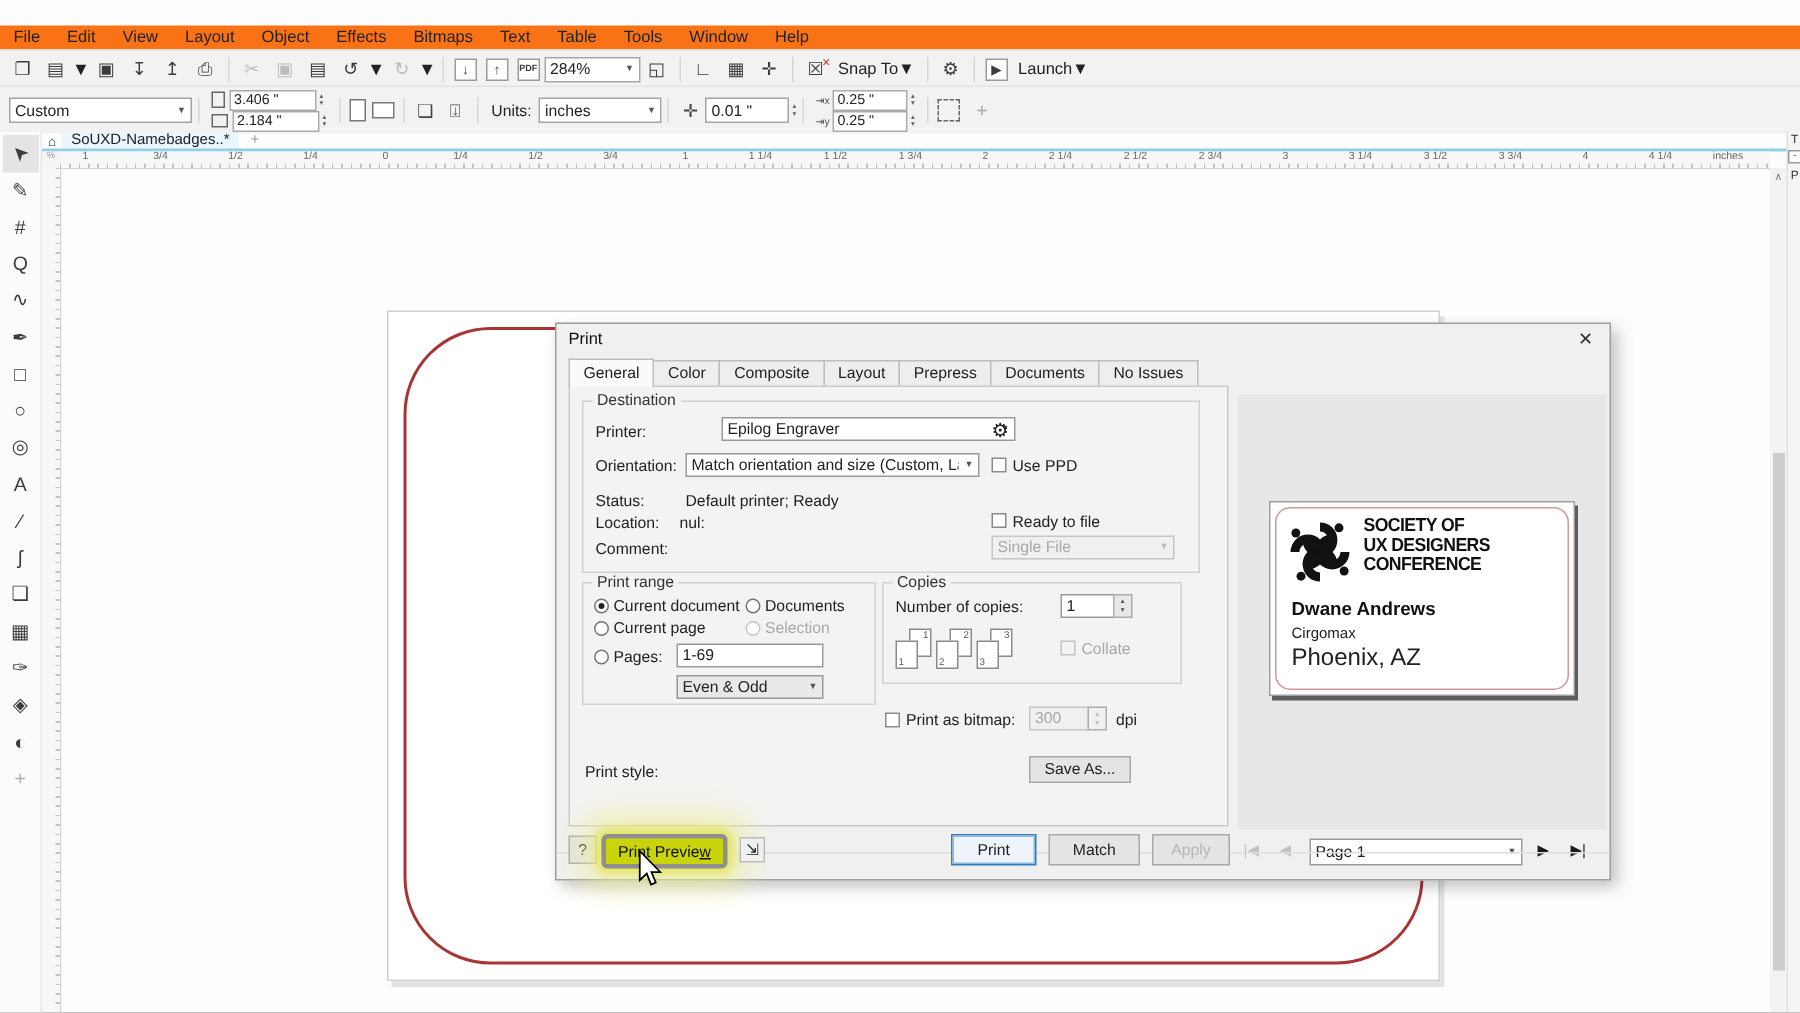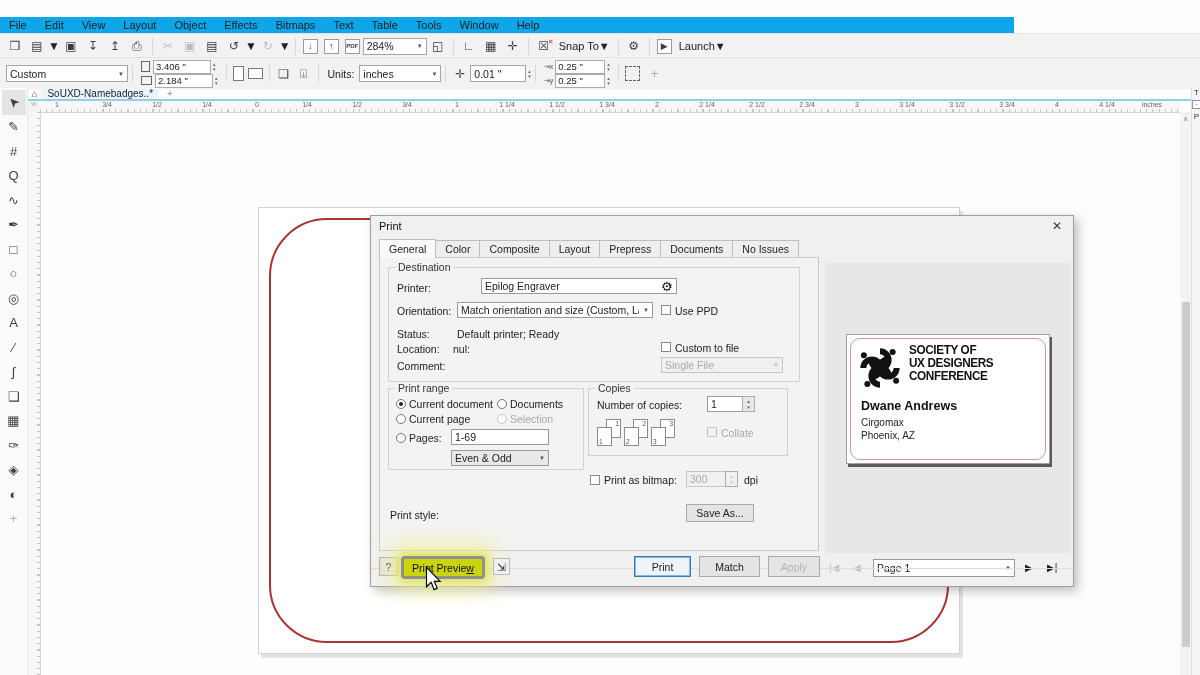--- a/index.html
+++ b/index.html
@@ -3,21 +3,21 @@
 <meta charset="utf-8">
 <style>
   html,body{margin:0;padding:0;background:#888;}
   #app{position:relative;width:1200px;height:675px;background:#fdfdfd;overflow:hidden;
        font-family:"Liberation Sans","DejaVu Sans",sans-serif;color:#222;cursor:default;}
   .abs{position:absolute;}
   
   #titlebar{position:absolute;left:0;top:0;width:1200px;height:16px;background:#e8e8e8;
             display:flex;align-items:center;font-size:10px;color:#3a3a3a;border-bottom:1px solid #dcdcdc;}
   #appicon{width:9px;height:9px;background:#b9b9b9;border-radius:2px;margin:0 5px 0 4px;}
-  #menubar{position:absolute;left:0;top:17px;width:1014px;height:16px;background:#0ea5e9;
+  #menubar{position:absolute;left:0;top:17px;width:1200px;height:16px;background:#f97316;
            display:flex;align-items:center;font-size:11px;}
   .mitem{padding:0 9px;height:16px;line-height:16px;}
   #toolbar{position:absolute;left:0;top:33px;width:1200px;height:24px;background:#f2f2f2;
            border-top:1px solid #e3e3e3;display:flex;align-items:center;padding-left:4px;font-size:12px;}
   .tb{min-width:20px;height:20px;display:flex;align-items:center;justify-content:center;color:#3c3c3c;position:relative;margin:0 1px;}
   .tb.dis{color:#bcbcbc;}
   .tb.boxed{border:1px solid #9a9a9a;width:13px;min-width:13px;height:13px;font-size:9px;margin:0 3px;background:#fff;}
   .tb.small{font-size:6px;font-weight:bold;letter-spacing:0;}
   .snapx::after{content:"✕";position:absolute;right:0px;top:2px;font-size:7px;color:#c23a2e;}
   .vsep{width:1px;height:17px;background:#d7d7d7;margin:0 4px;}
@@ -116,21 +116,21 @@
   #pp-btn u{text-decoration:underline;}
   
   #preview{position:absolute;left:454px;top:47px;width:246px;height:290px;background:#e7e7e7;}
   #card{position:absolute;left:21px;top:71px;width:202px;height:128px;background:#fff;border:1px solid #a0a0a0;
         box-shadow:2px 3px 0 rgba(45,45,45,0.75);}
   #card-red{position:absolute;left:3px;top:3px;right:3px;bottom:3px;border:1px solid #cf9a94;border-radius:10px;}
   #org{position:absolute;left:62px;top:9px;font-size:12.5px;font-weight:bold;line-height:13px;
        letter-spacing:-0.4px;transform:scaleX(0.94);transform-origin:left top;color:#111;}
   #bname{position:absolute;left:14px;top:64px;font-size:12.5px;font-weight:bold;color:#111;}
   #bcompany{position:absolute;left:14px;top:82px;font-size:10px;color:#222;}
-  #bcity{position:absolute;left:14px;top:95px;font-size:10px;color:#222;}
+  #bcity{position:absolute;left:14px;top:95px;font-size:16px;color:#222;}
   
   #pagenav{position:absolute;left:456px;top:343px;width:244px;height:20px;font-size:9px;}
   .navb{position:absolute;top:3px;font-size:10px;color:#1a1a1a;}
   .navb.dis{color:#c2c2c2;}
   
   #cursor{position:absolute;left:424px;top:566px;z-index:60;}
 </style>
 </head>
 <body>
 
@@ -418,21 +418,21 @@
         </div>
         <span class="cb" style="left:272px;top:37px;"></span>
         <span class="lbl" style="left:286px;top:37px;">Use PPD</span>
 
         <span class="lbl" style="left:8px;top:60px;">Status:</span>
         <span class="val" style="left:68px;top:60px;">Default printer; Ready</span>
 
         <span class="lbl" style="left:8px;top:75px;">Location:</span>
         <span class="val" style="left:64px;top:75px;">nul:</span>
         <span class="cb" style="left:272px;top:74px;"></span>
-        <span class="lbl" style="left:286px;top:74px;">Custom to file</span>
+        <span class="lbl" style="left:286px;top:74px;">Ready to file</span>
 
         <span class="lbl" style="left:8px;top:92px;">Comment:</span>
         <div class="tin dis" style="left:272px;top:89px;width:122px;">
           <span>Single File</span>
           <span style="margin-left:auto;font-size:6px;color:#bbb;">▼</span>
         </div>
       </div>
 
       <div class="fset" style="left:8px;top:130px;width:194px;height:80px;">
         <span class="legend">Print range</span>

